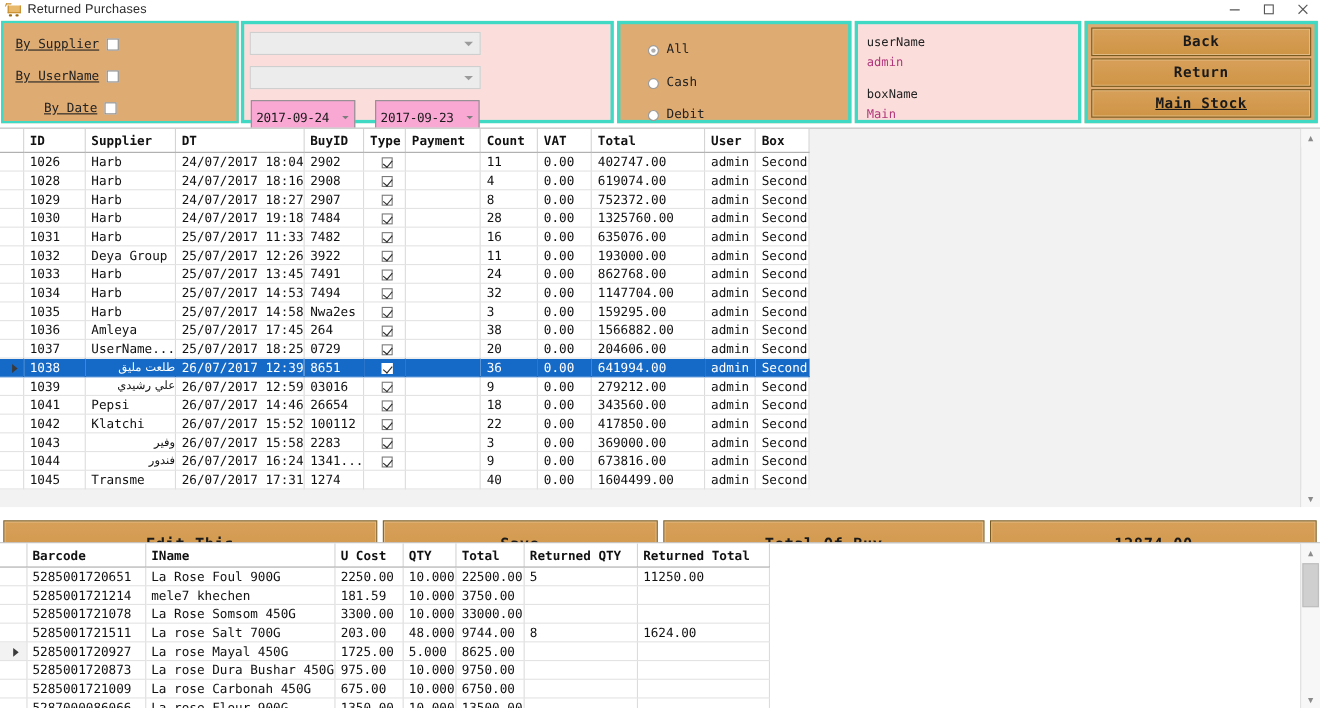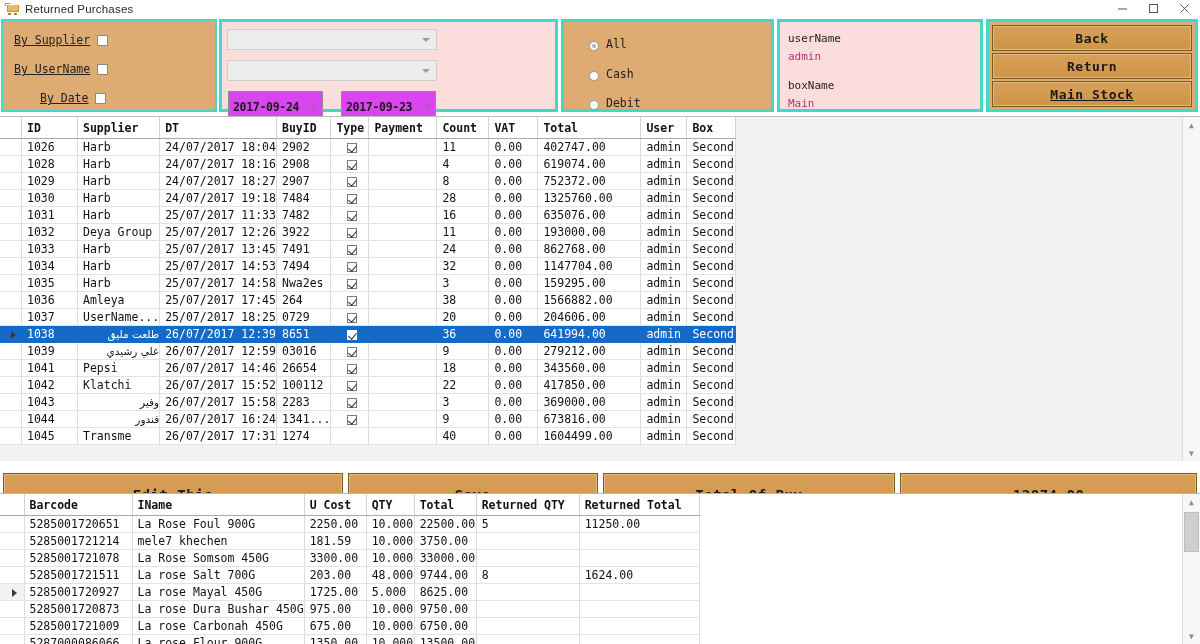--- a/index.html
+++ b/index.html
@@ -86,22 +86,22 @@
   }
   .combo .arrow{
     position:absolute;right:6px;top:50%;transform:translateY(-50%);
     width:0;height:0;border-left:4px solid transparent;border-right:4px solid transparent;
     border-top:4px solid #9b9b9b;
   }
   .combo .ctext{padding-left:5px;font-size:11px;color:#333;}
 
   .datebox{
     position:absolute;box-sizing:border-box;height:31px;
-    background:#d946ef;border:1px solid #8e8e8e;
-    display:flex;align-items:center;font-weight:bold;
+    background:#f9a8d4;border:1px solid #8e8e8e;
+    display:flex;align-items:center;
   }
   .datebox .dtext{
     padding-left:4px;font-size:11.5px;color:#1a1a1a;
     font-family:"DejaVu Sans Mono","Liberation Mono",monospace;
     white-space:nowrap;letter-spacing:-0.3px;
   }
   .datebox .darrow{
     position:absolute;right:5px;top:50%;transform:translateY(-50%);
     width:0;height:0;border-left:3.5px solid transparent;border-right:3.5px solid transparent;
     border-top:3.5px solid #7d7d7d;

